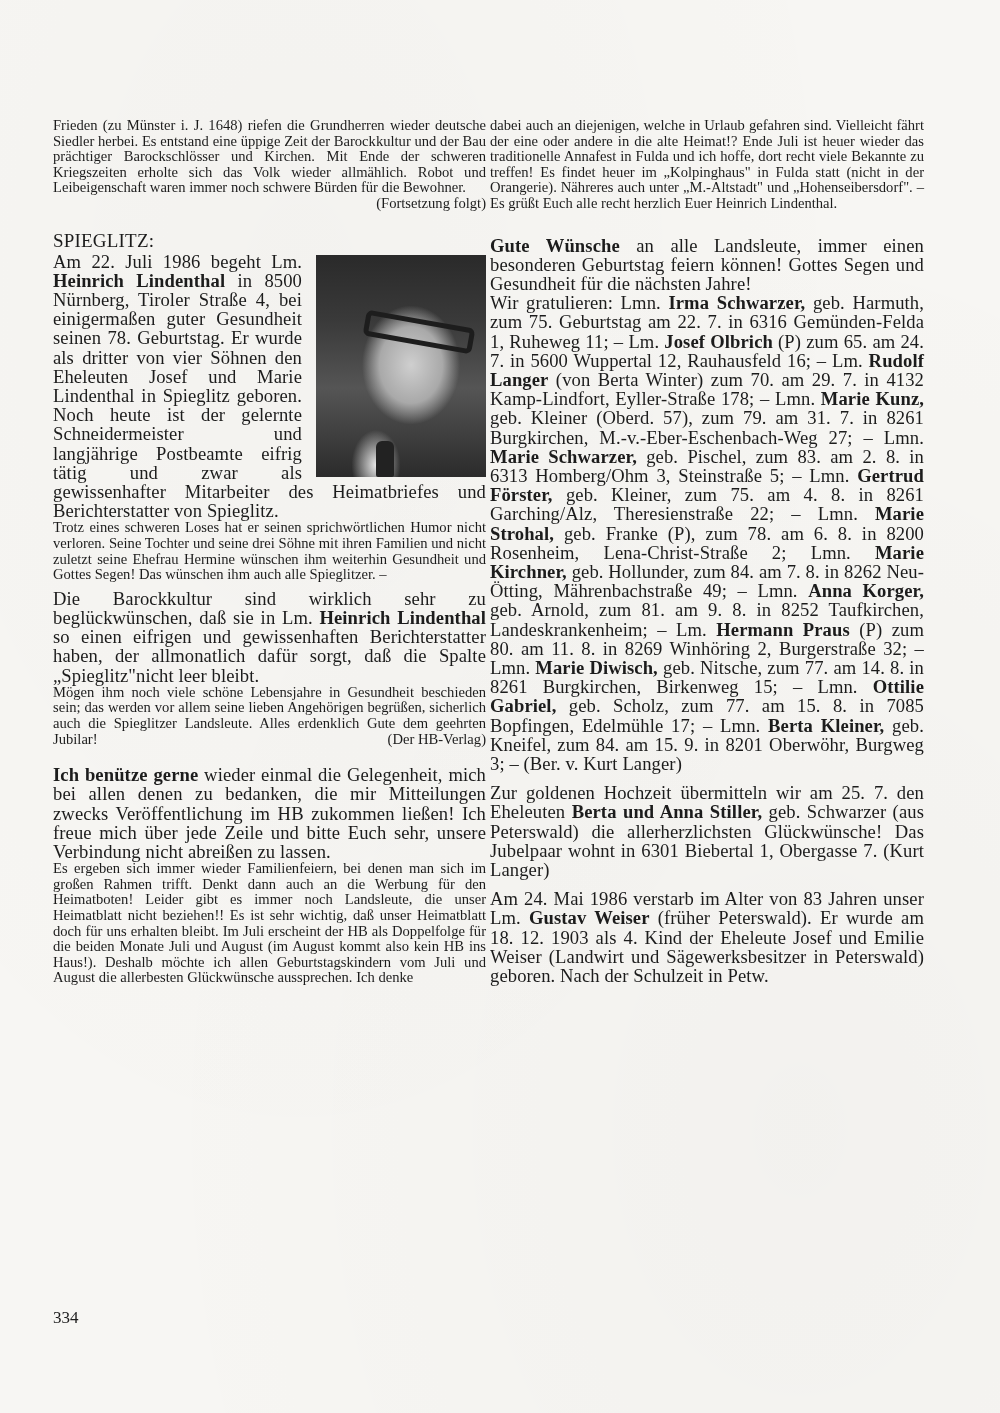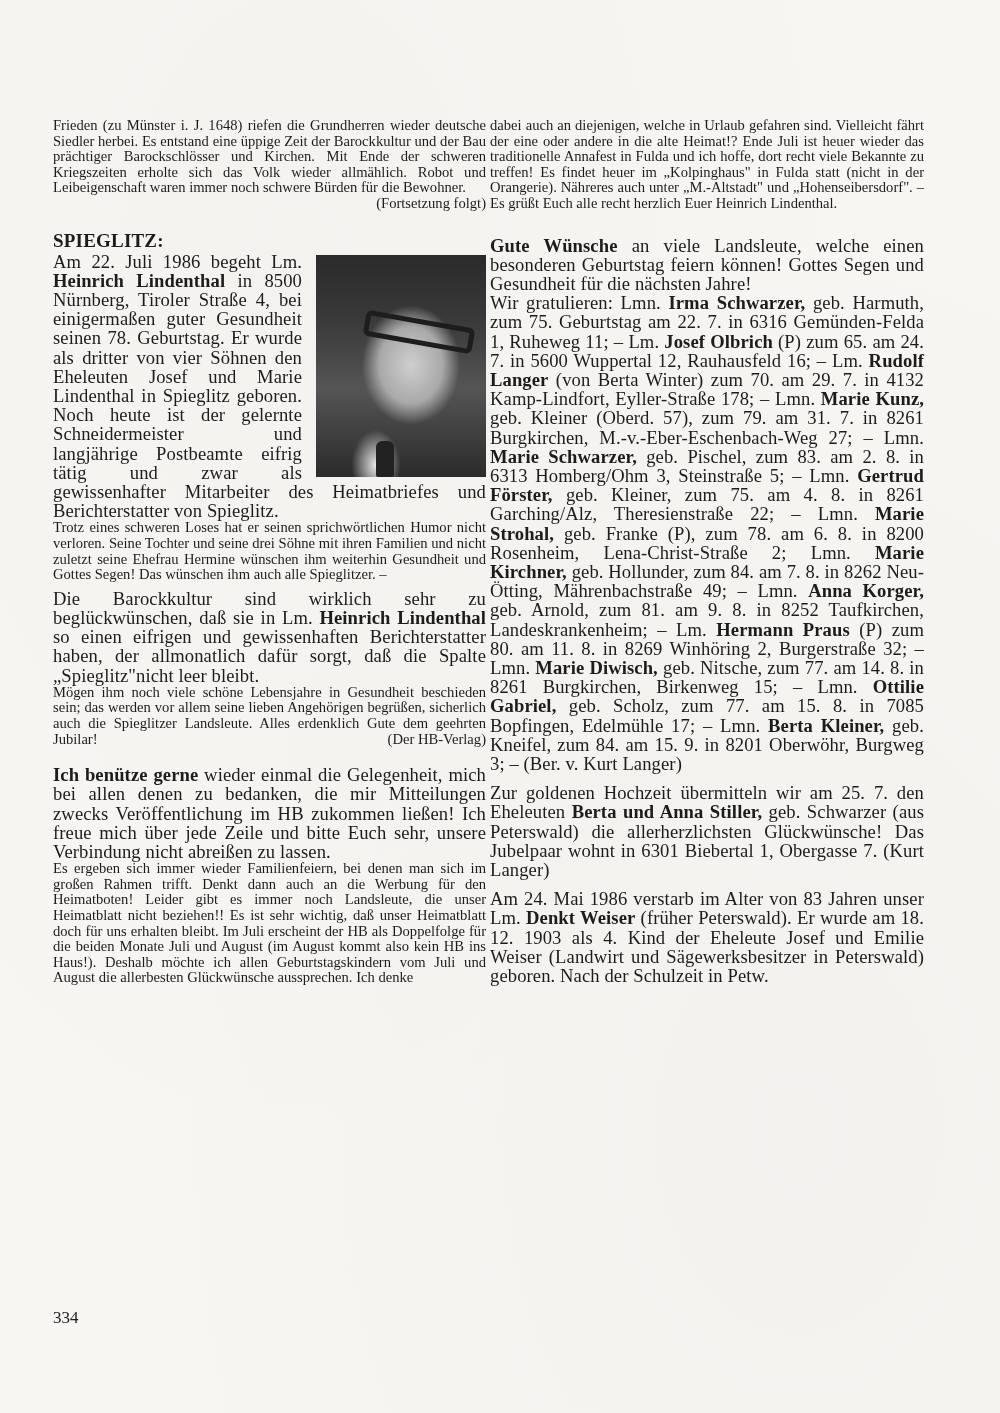--- a/index.html
+++ b/index.html
@@ -22,21 +22,21 @@
     font-family: "Liberation Serif", "DejaVu Serif", serif;
   }
   .col-left  { left: 53px;  width: 433px; }
   .col-right { left: 490px; width: 434px; }
 
   .small { font-size: 14.6px; line-height: 15.6px; text-align: justify; margin: 0; }
   .large { font-size: 18.6px; line-height: 19.2px; text-align: justify; margin: 0; letter-spacing: 0.1px; }
   .right { text-align: right; }
   .heading {
     font-family: "Liberation Serif", "DejaVu Serif", serif;
-    font-weight: bold; font-size: 19px; letter-spacing: 0.2px;
+    font-weight: normal; font-size: 19px; letter-spacing: 0.2px;
     margin: 0;
   }
   b { font-weight: bold; }
   .gap-s { height: 6px; }
   .gap-m { height: 10px; }
   .gap-l { height: 18px; }
 
   .photo-wrap { position: relative; }
   .photo {
     float: right; width: 170px; height: 222px; margin: 3px 0 2px 14px;
@@ -89,25 +89,25 @@
     <p class="large"><b>Ich benütze gerne</b><span> wieder einmal die Gelegenheit, mich bei allen denen zu bedanken, die mir Mitteilungen zwecks Veröffentlichung im HB zukommen ließen! Ich freue mich über jede Zeile und bitte Euch sehr, unsere Verbindung nicht abreißen zu lassen.</span></p>
     <p class="small">Es ergeben sich immer wieder Familienfeiern, bei denen man sich im großen Rahmen trifft. Denkt dann auch an die Werbung für den Heimatboten! Leider gibt es immer noch Landsleute, die unser Heimatblatt nicht beziehen!! Es ist sehr wichtig, daß unser Heimatblatt doch für uns erhalten bleibt. Im Juli erscheint der HB als Doppelfolge für die beiden Monate Juli und August (im August kommt also kein HB ins Haus!). Deshalb möchte ich allen Geburtstagskindern vom Juli und August die allerbesten Glückwünsche aussprechen. Ich denke</p>
   </div>
 
   <div class="col col-right">
     <p class="small">dabei auch an diejenigen, welche in Urlaub gefahren sind. Vielleicht fährt der eine oder andere in die alte Heimat!? Ende Juli ist heuer wieder das traditionelle Annafest in Fulda und ich hoffe, dort recht viele Bekannte zu treffen! Es findet heuer im „Kolpinghaus" in Fulda statt (nicht in der Orangerie). Nähreres auch unter „M.-Altstadt" und „Hohenseibersdorf". – Es grüßt Euch alle recht herzlich Euer Heinrich Lindenthal.</p>
 
     <div class="gap-l"></div>
     <div class="gap-s"></div>
 
-    <p class="large"><b>Gute Wünsche</b><span> an viele Landsleute, welche einen besonderen Geburtstag feiern können! Gottes Segen und Gesundheit für die nächsten Jahre!</span></p>
+    <p class="large"><b>Gute Wünsche</b><span> an alle Landsleute, immer einen besonderen Geburtstag feiern können! Gottes Segen und Gesundheit für die nächsten Jahre!</span></p>
 
     <p class="large" id="birthday-list"><span>Wir gratulieren: </span><span>Lmn. </span><b>Irma Schwarzer,</b><span> geb. Harmuth, zum 75. Geburtstag am 22. 7. in 6316 Gemünden-Felda 1, Ruheweg 11; – </span><span>Lm. </span><b>Josef Olbrich</b><span> (P) zum 65. am 24. 7. in 5600 Wuppertal 12, Rauhausfeld 16; – </span><span>Lm. </span><b>Rudolf Langer</b><span> (von Berta Winter) zum 70. am 29. 7. in 4132 Kamp-Lindfort, Eyller-Straße 178; – </span><span>Lmn. </span><b>Marie Kunz,</b><span> geb. Kleiner (Oberd. 57), zum 79. am 31. 7. in 8261 Burgkirchen, M.-v.-Eber-Eschenbach-Weg 27; – </span><span>Lmn. </span><b>Marie Schwarzer,</b><span> geb. Pischel, zum 83. am 2. 8. in 6313 Homberg/Ohm 3, Steinstraße 5; – </span><span>Lmn. </span><b>Gertrud Förster,</b><span> geb. Kleiner, zum 75. am 4. 8. in 8261 Garching/Alz, Theresienstraße 22; – </span><span>Lmn. </span><b>Marie Strohal,</b><span> geb. Franke (P), zum 78. am 6. 8. in 8200 Rosenheim, Lena-Christ-Straße 2; </span><span>Lmn. </span><b>Marie Kirchner,</b><span> geb. Hollunder, zum 84. am 7. 8. in 8262 Neu-Ötting, Mährenbachstraße 49; – </span><span>Lmn. </span><b>Anna Korger,</b><span> geb. Arnold, zum 81. am 9. 8. in 8252 Taufkirchen, Landeskrankenheim; – </span><span>Lm. </span><b>Hermann Praus</b><span> (P) zum 80. am 11. 8. in 8269 Winhöring 2, Burgerstraße 32; – </span><span>Lmn. </span><b>Marie Diwisch,</b><span> geb. Nitsche, zum 77. am 14. 8. in 8261 Burgkirchen, Birkenweg 15; – </span><span>Lmn. </span><b>Ottilie Gabriel,</b><span> geb. Scholz, zum 77. am 15. 8. in 7085 Bopfingen, Edelmühle 17; – </span><span>Lmn. </span><b>Berta Kleiner,</b><span> geb. Kneifel, zum 84. am 15. 9. in 8201 Oberwöhr, Burgweg 3; – (Ber. v. Kurt Langer)</span></p>
 
     <div class="gap-m"></div>
     <p class="large"><span>Zur goldenen Hochzeit übermitteln wir am 25. 7. den Eheleuten </span><b>Berta und Anna Stiller,</b><span> geb. Schwarzer (aus Peterswald) die allerherzlichsten Glückwünsche! Das Jubelpaar wohnt in 6301 Biebertal 1, Obergasse 7. (Kurt Langer)</span></p>
 
     <div class="gap-m"></div>
-    <p class="large"><span>Am 24. Mai 1986 verstarb im Alter von 83 Jahren unser Lm. </span><b>Denkt Weiser</b><span> (früher Peterswald). Er wurde am 18. 12. 1903 als 4. Kind der Eheleute Josef und Emilie Weiser (Landwirt und Sägewerksbesitzer in Peterswald) geboren. Nach der Schulzeit in Petw.</span></p>
+    <p class="large"><span>Am 24. Mai 1986 verstarb im Alter von 83 Jahren unser Lm. </span><b>Gustav Weiser</b><span> (früher Peterswald). Er wurde am 18. 12. 1903 als 4. Kind der Eheleute Josef und Emilie Weiser (Landwirt und Sägewerksbesitzer in Peterswald) geboren. Nach der Schulzeit in Petw.</span></p>
   </div>
 
   <div class="page-number">334</div>
 </div>
 
 </body></html>

